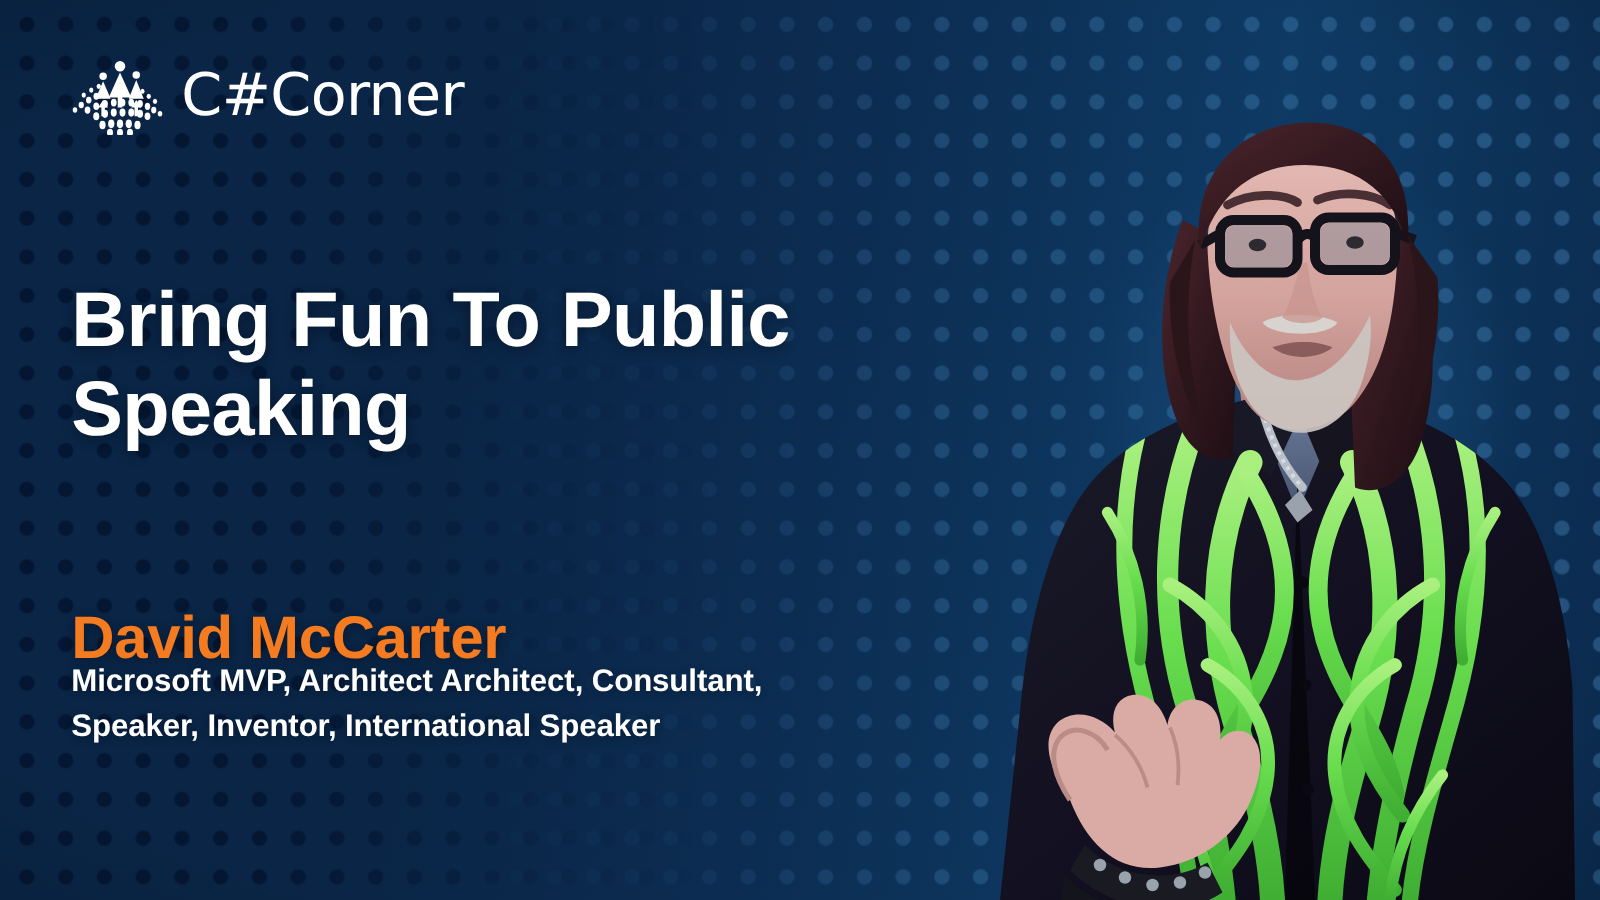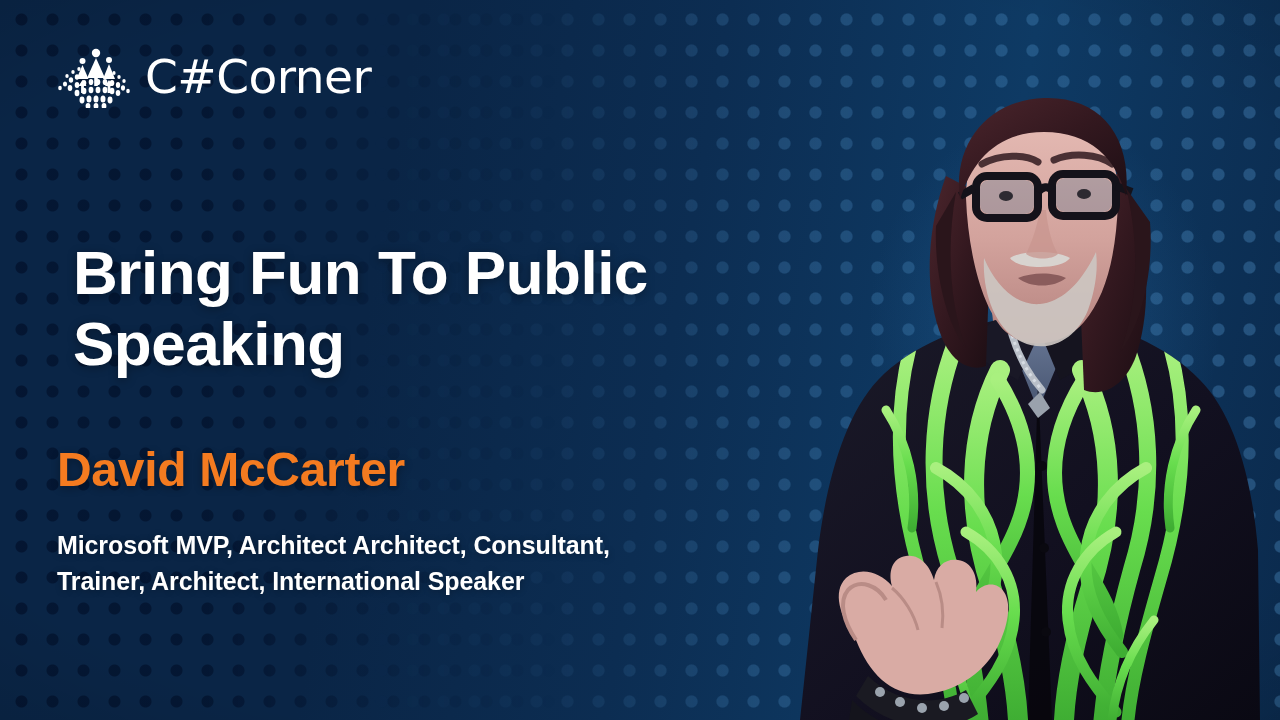--- a/index.html
+++ b/index.html
@@ -67,25 +67,25 @@
 
   
   .title{
     position:absolute;left:57px;top:222px;
     width:640px;
     color:#ffffff;
     font-size:62px;
     font-weight:700;
     line-height:1.14;
     letter-spacing:-.5px;
-    margin:16px;
+    margin:0;
     text-shadow:0 2px 10px rgba(0,0,0,.35);
   }
   .speaker{
-    position:absolute;left:57px;top:444px;
+    position:absolute;left:57px;top:485px;
     margin:0;
     color:#F47B20;
     font-size:48px;
     font-weight:700;
     letter-spacing:-.3px;
     line-height:1.08;
     text-shadow:0 2px 9px rgba(0,0,0,.32);
   }
   .credentials{
     position:absolute;left:57px;top:527px;
@@ -313,16 +313,16 @@
     </span>
     <span class="logo-word">C#Corner</span>
   </div>
 
   <h1 class="title">Bring Fun To Public Speaking</h1>
 
   <p class="speaker">David McCarter</p>
 
   <p class="credentials">
     <span>Microsoft MVP, Architect Architect, Consultant,</span><br>
-    <span>Trainer, Architect, International Speaker</span>
+    <span>Speaker, Inventor, International Speaker</span>
   </p>
 
 </div>
 
 </body></html>

